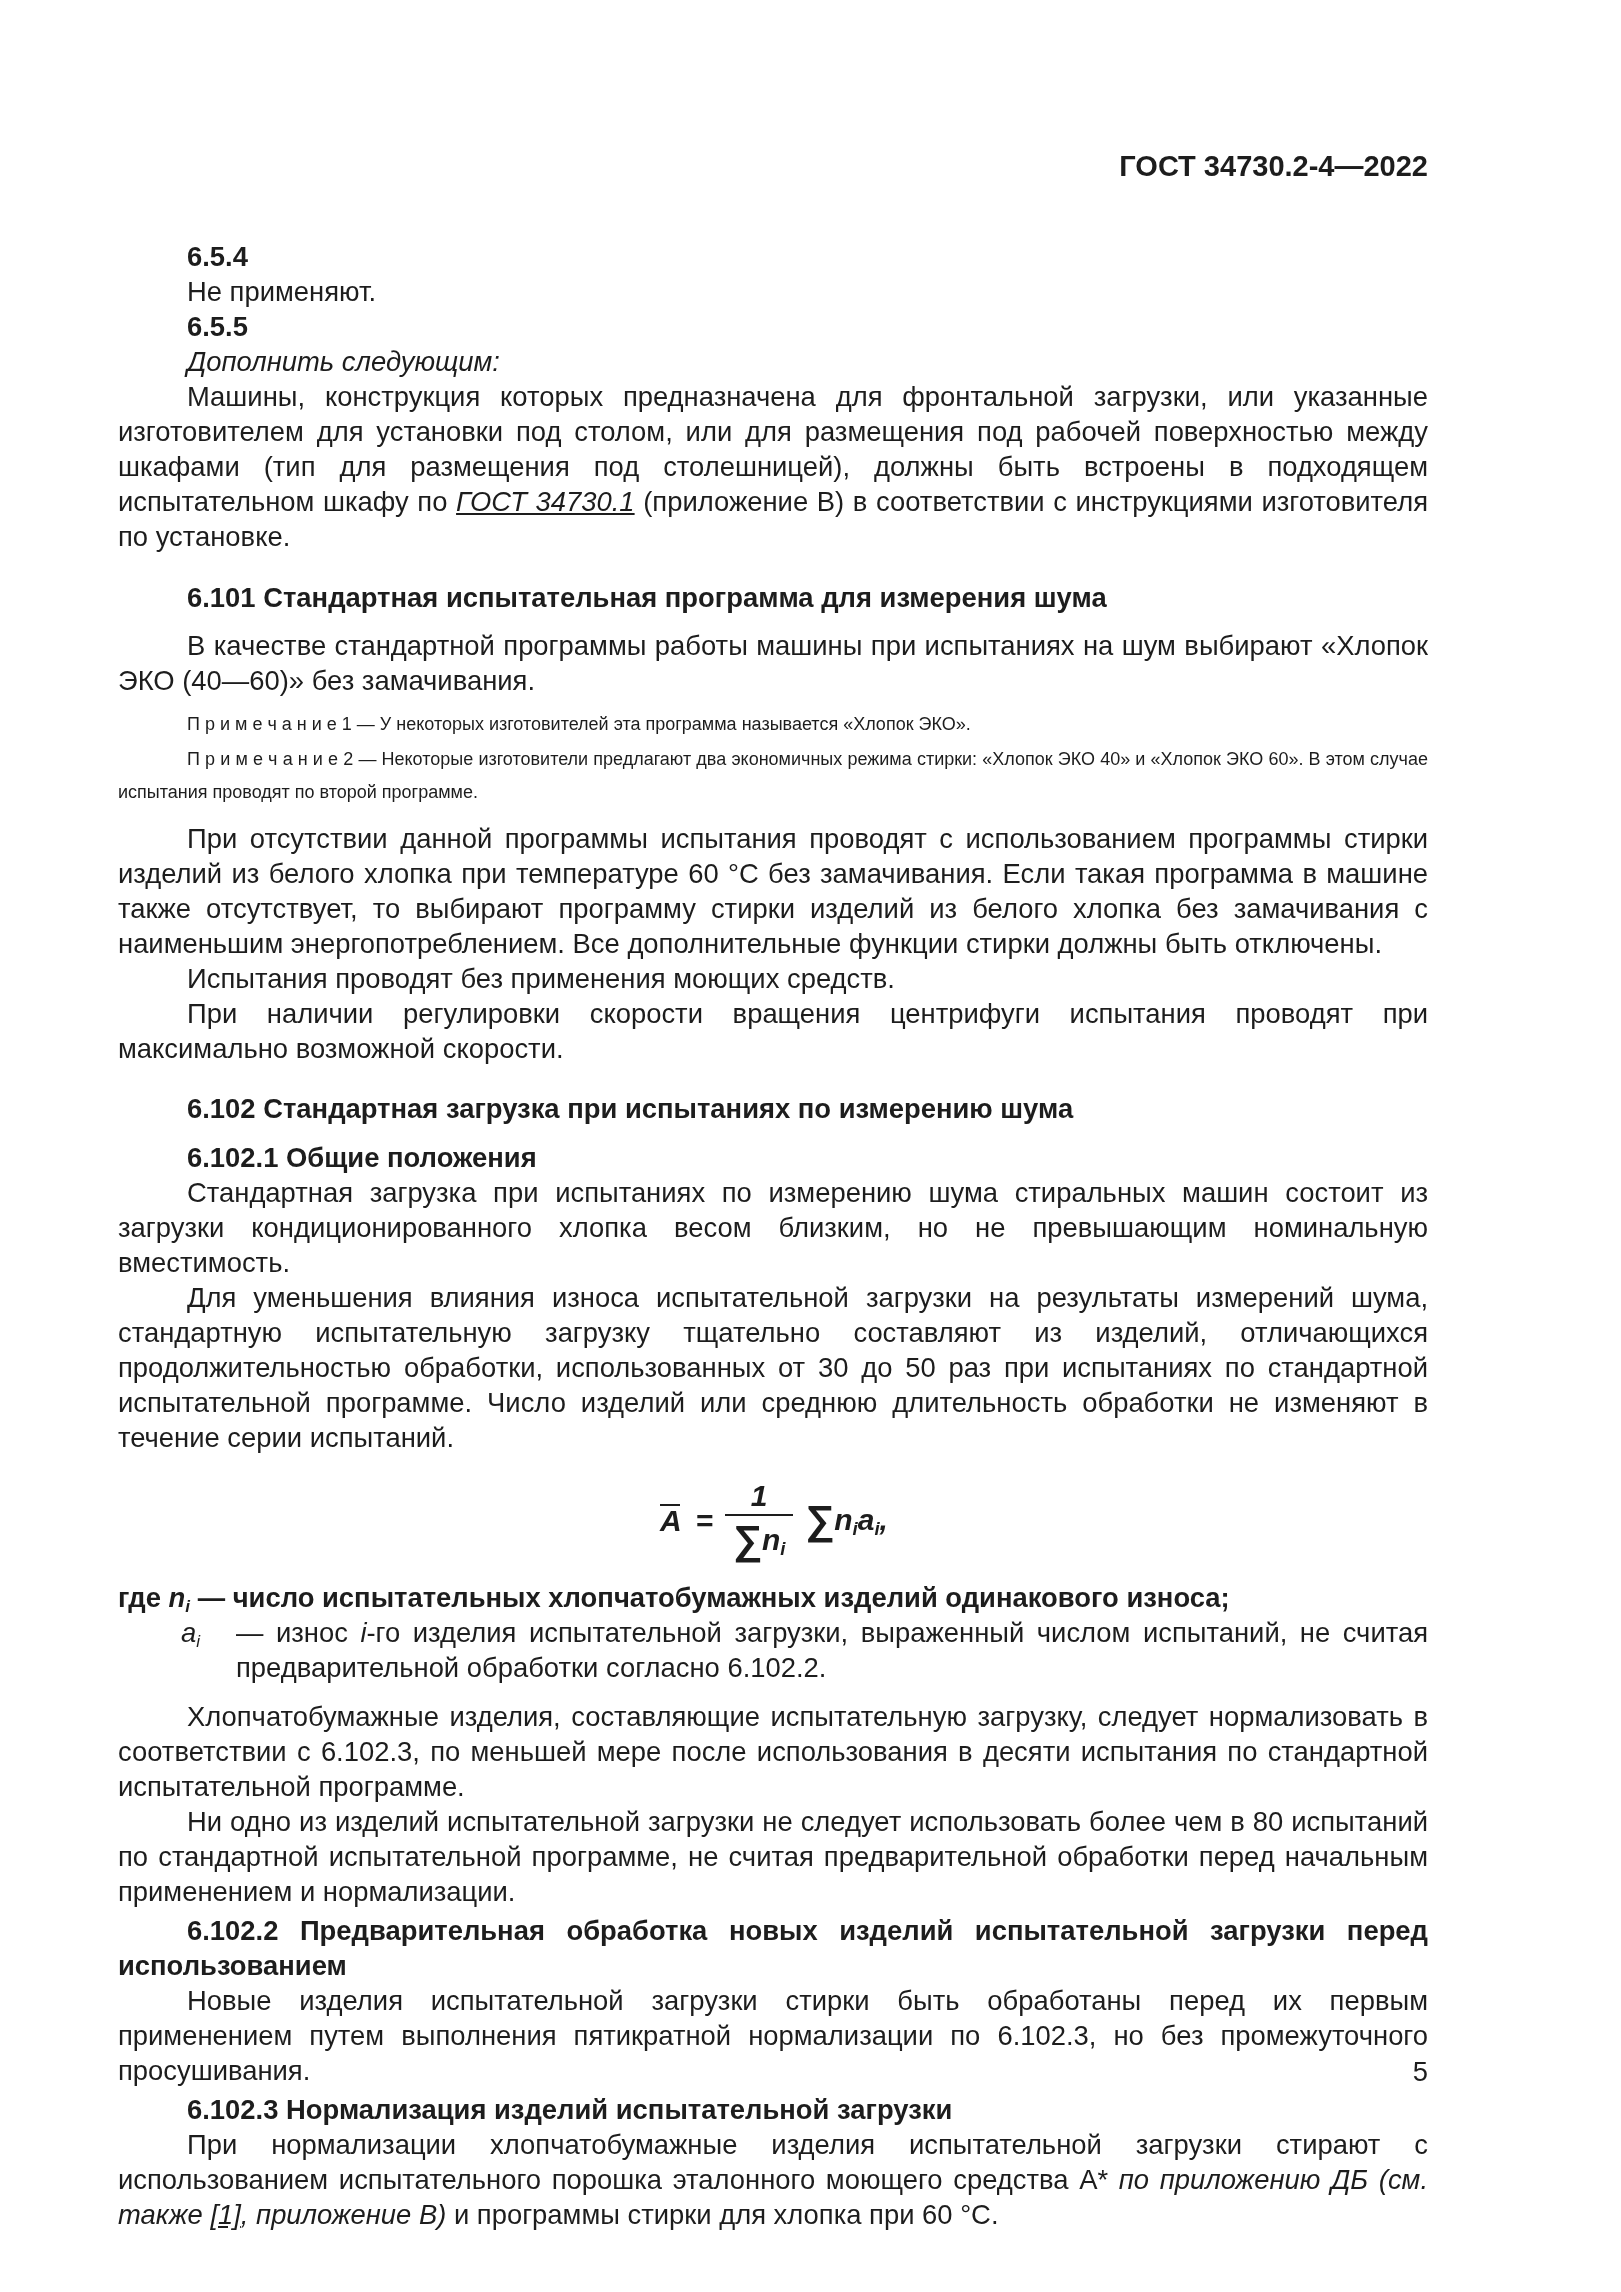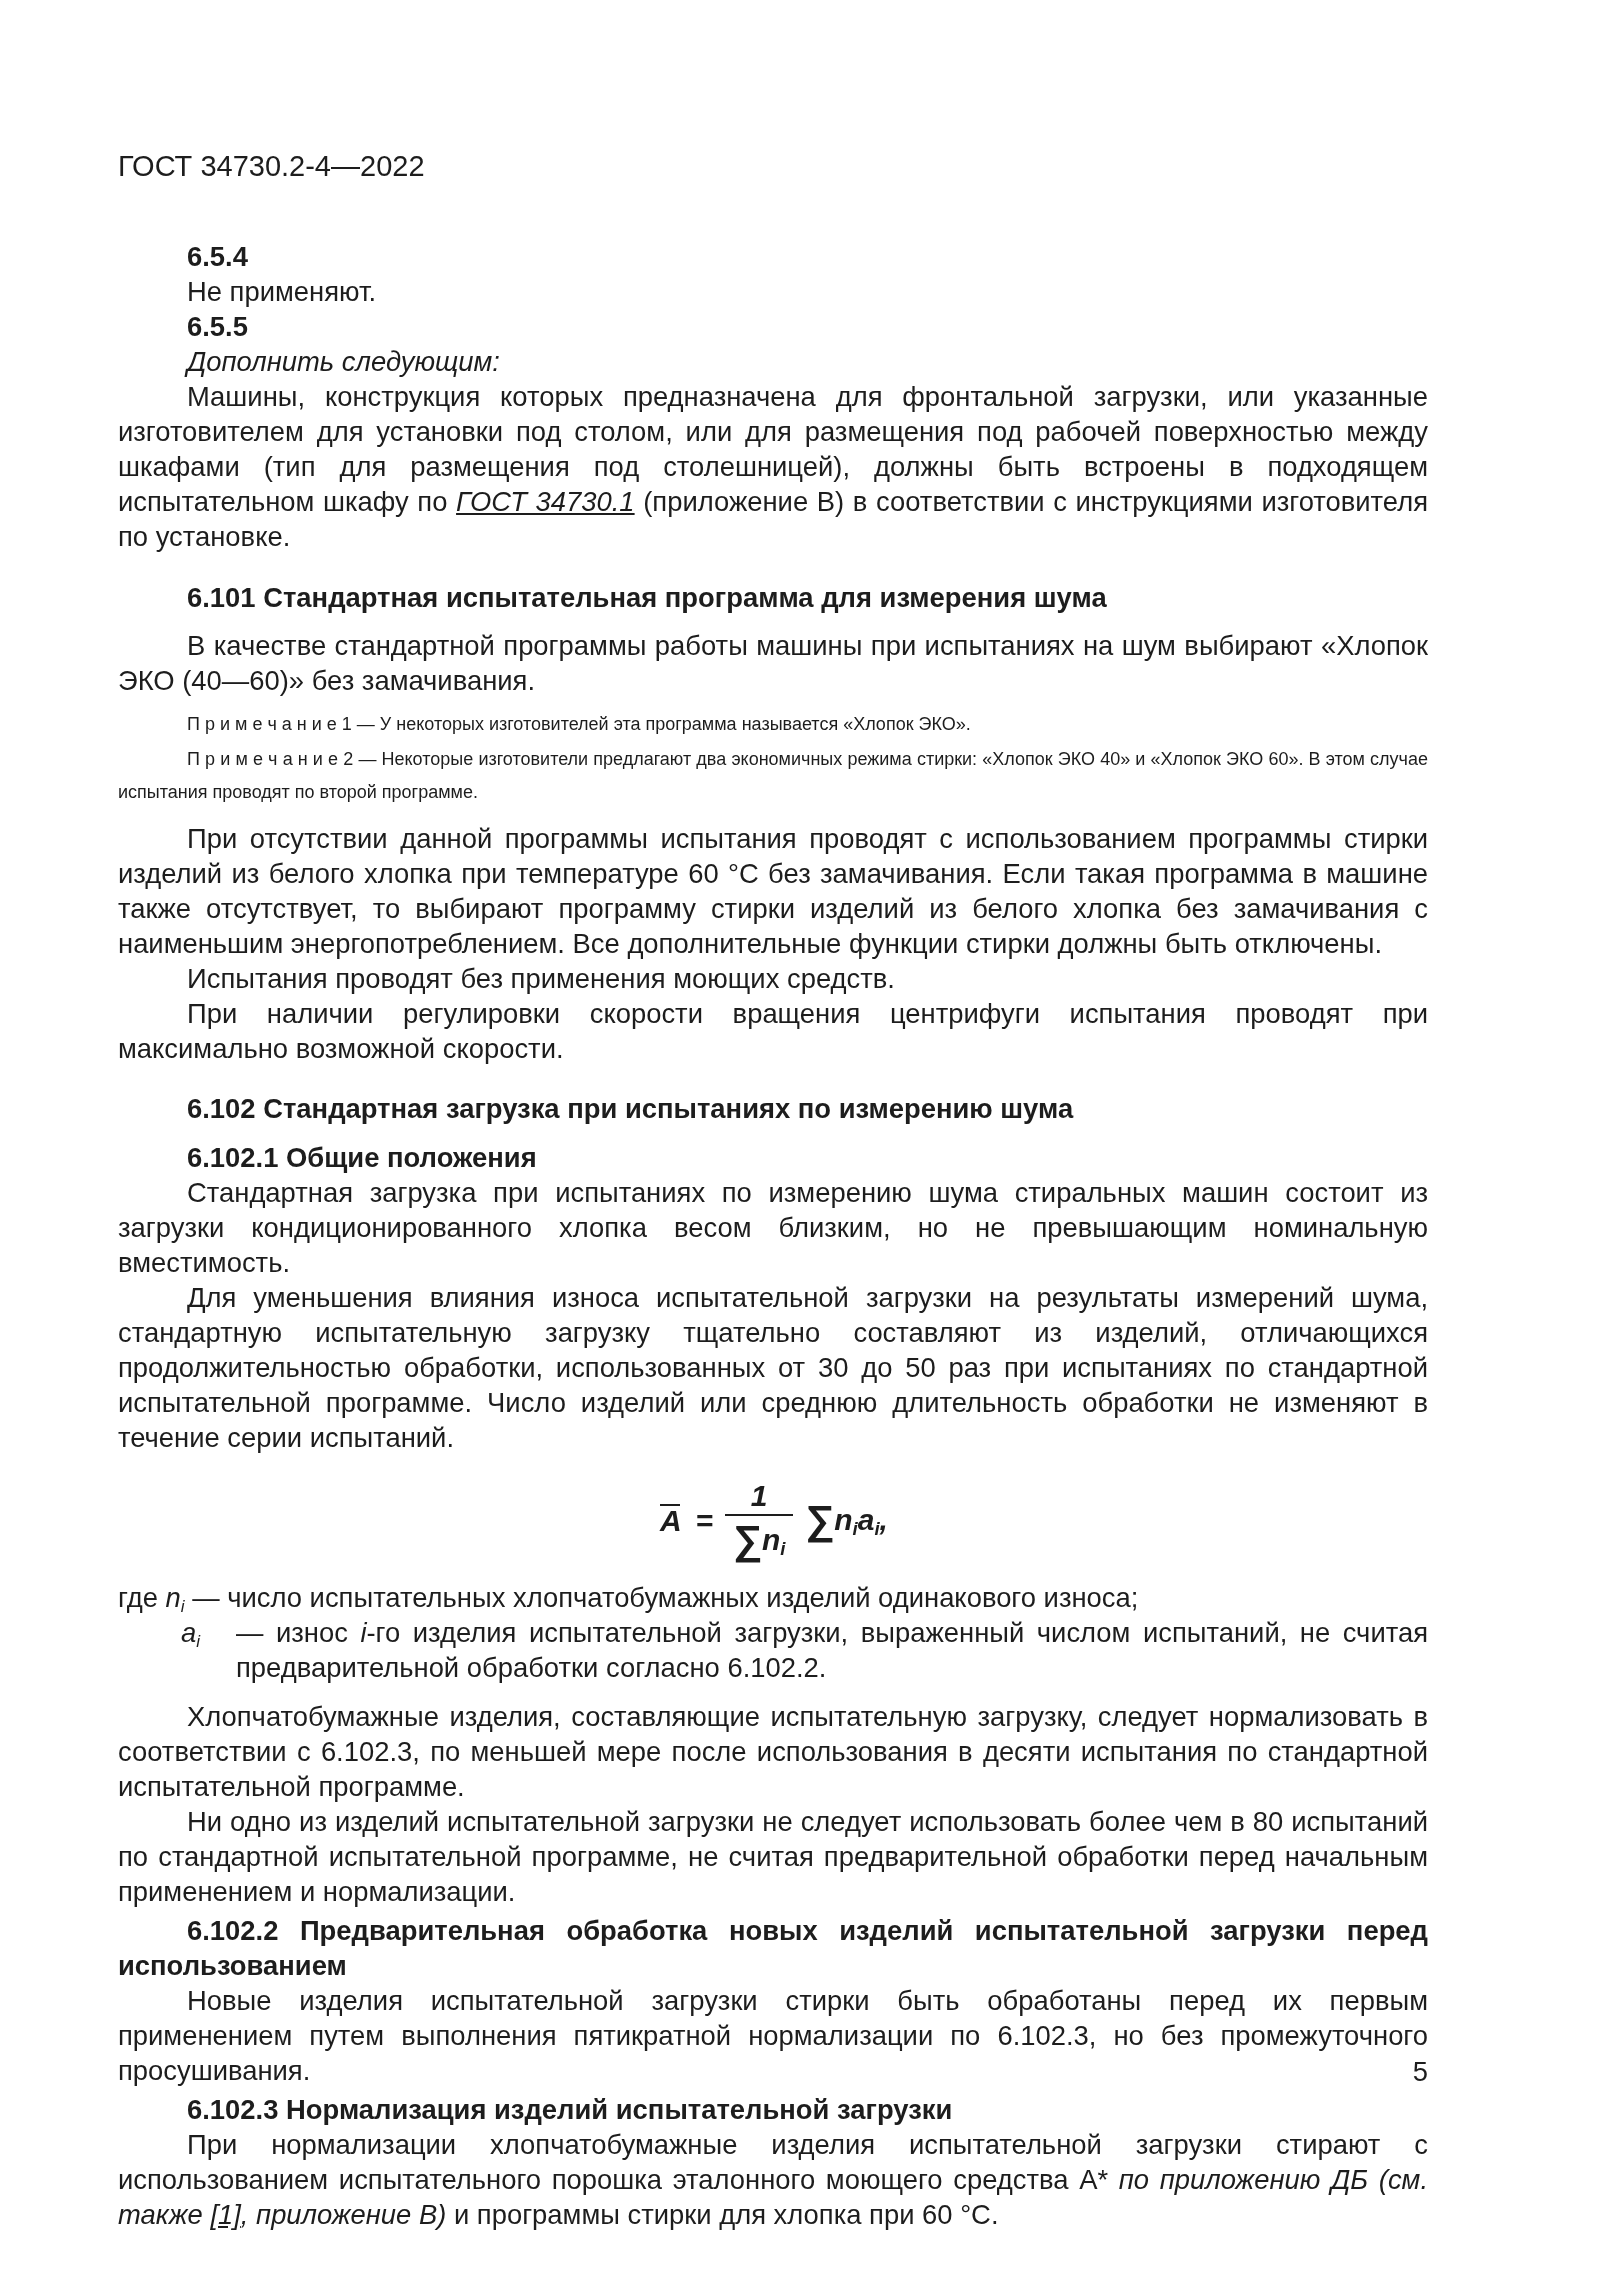--- a/index.html
+++ b/index.html
@@ -8,22 +8,22 @@
     width:1621px;height:2293px;
     background:#ffffff;
     color:#1d1d1d;
     font-family:"Liberation Sans", sans-serif;
     font-size:27.4px;
     line-height:35px;
     overflow:hidden;
   }
   .content{position:absolute;left:118px;top:149px;width:1310px;}
   .doc-header{
-    text-align:left;
-    font-weight:normal;
+    text-align:right;
+    font-weight:bold;
     font-size:29px;
     margin-bottom:55px;
   }
   p{margin:0;text-align:justify;text-indent:69px;}
   .b{font-weight:bold;}
   .i{font-style:italic;}
   .h3{
     font-weight:bold;
     text-indent:69px;
     text-align:left;
@@ -89,21 +89,21 @@
     padding:0 2px;
   }
   .abar::before{
     content:"";
     position:absolute;
     top:2.9px;left:2px;right:3.9px;
     border-top:2.9px solid #1d1d1d;
   }
   .formula .abar::before{top:1px;}
   .defs{text-align:justify;}
-  .def-lead{text-indent:0;}
+  .def-lead{text-indent:0;font-weight:bold;}
   .def-hang{
     text-indent:0;
     padding-left:118px;
     position:relative;
   }
   .def-hang .def-term{
     position:absolute;
     left:63px;
   }
   .mt14{margin-top:13.7px;}

